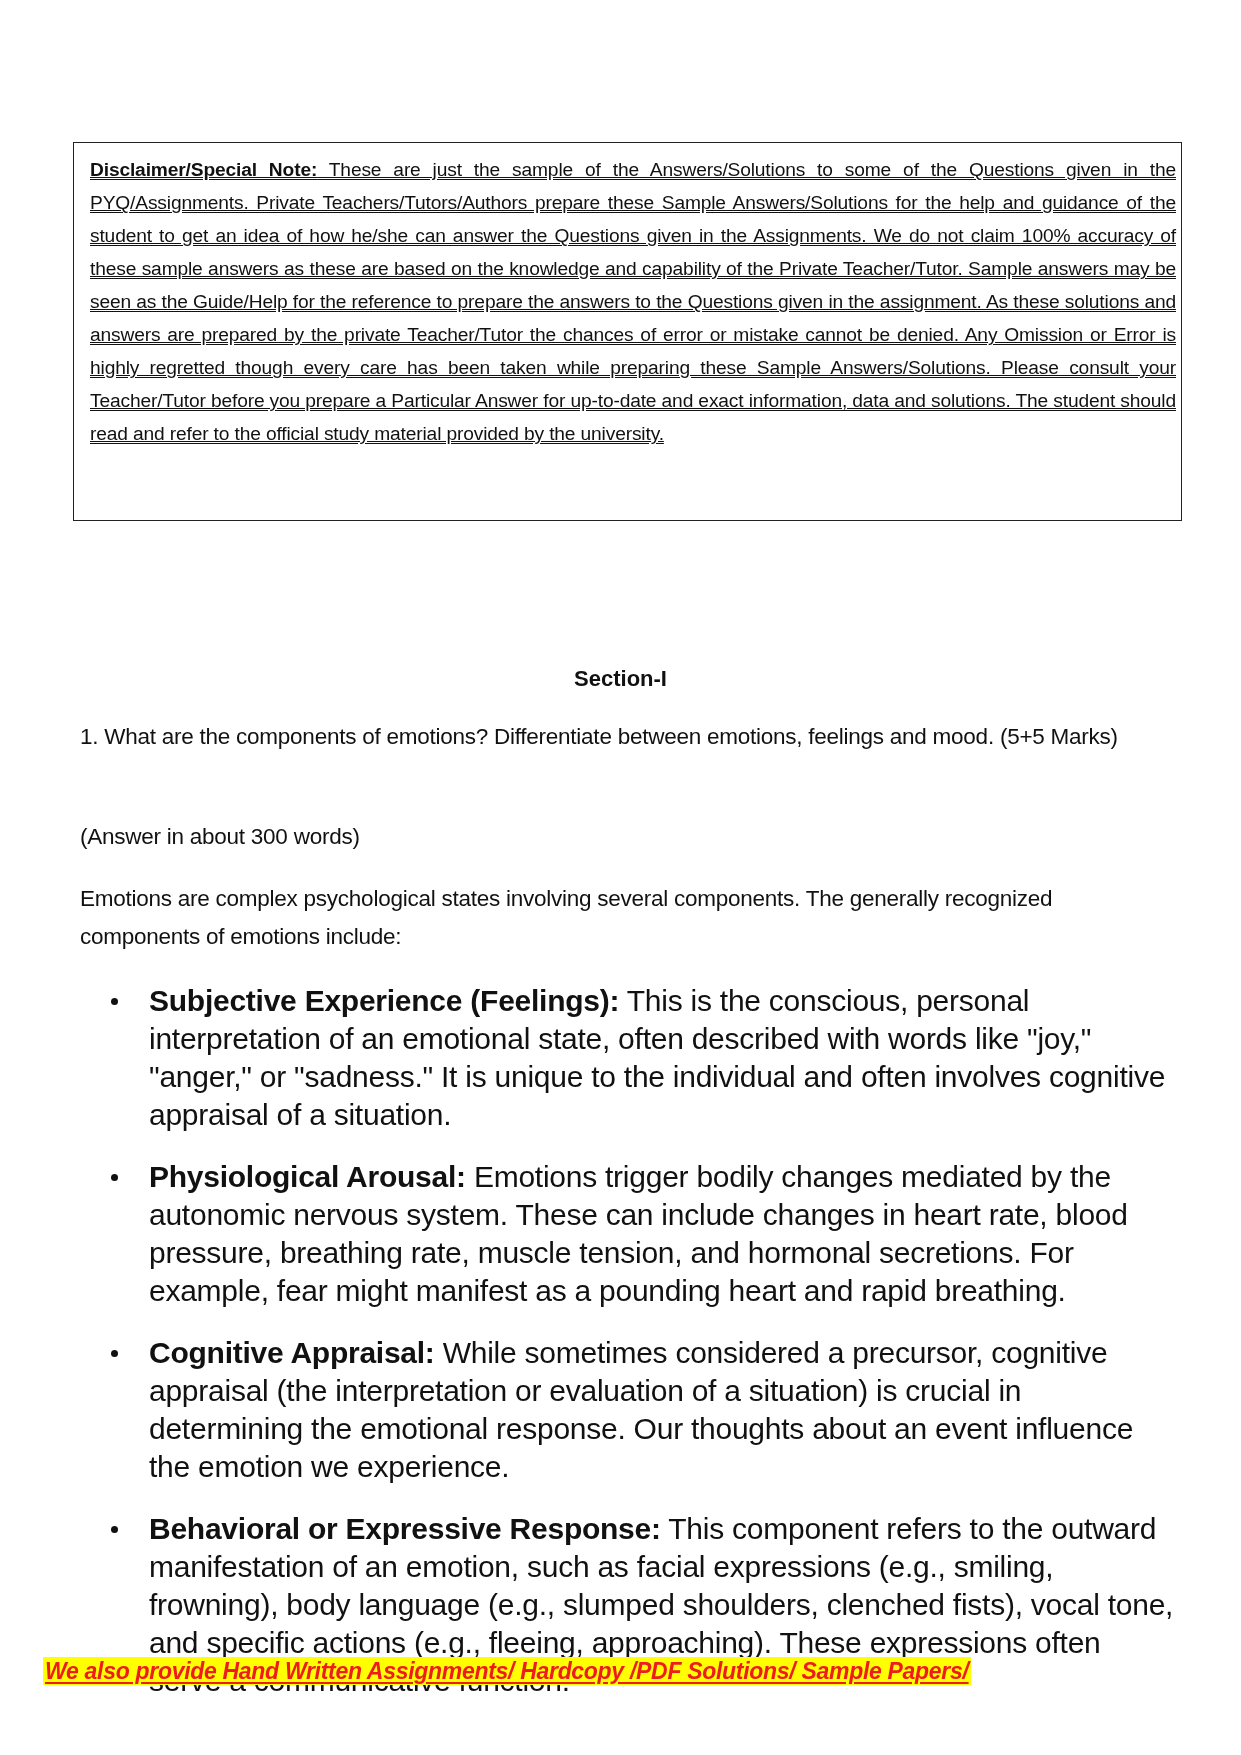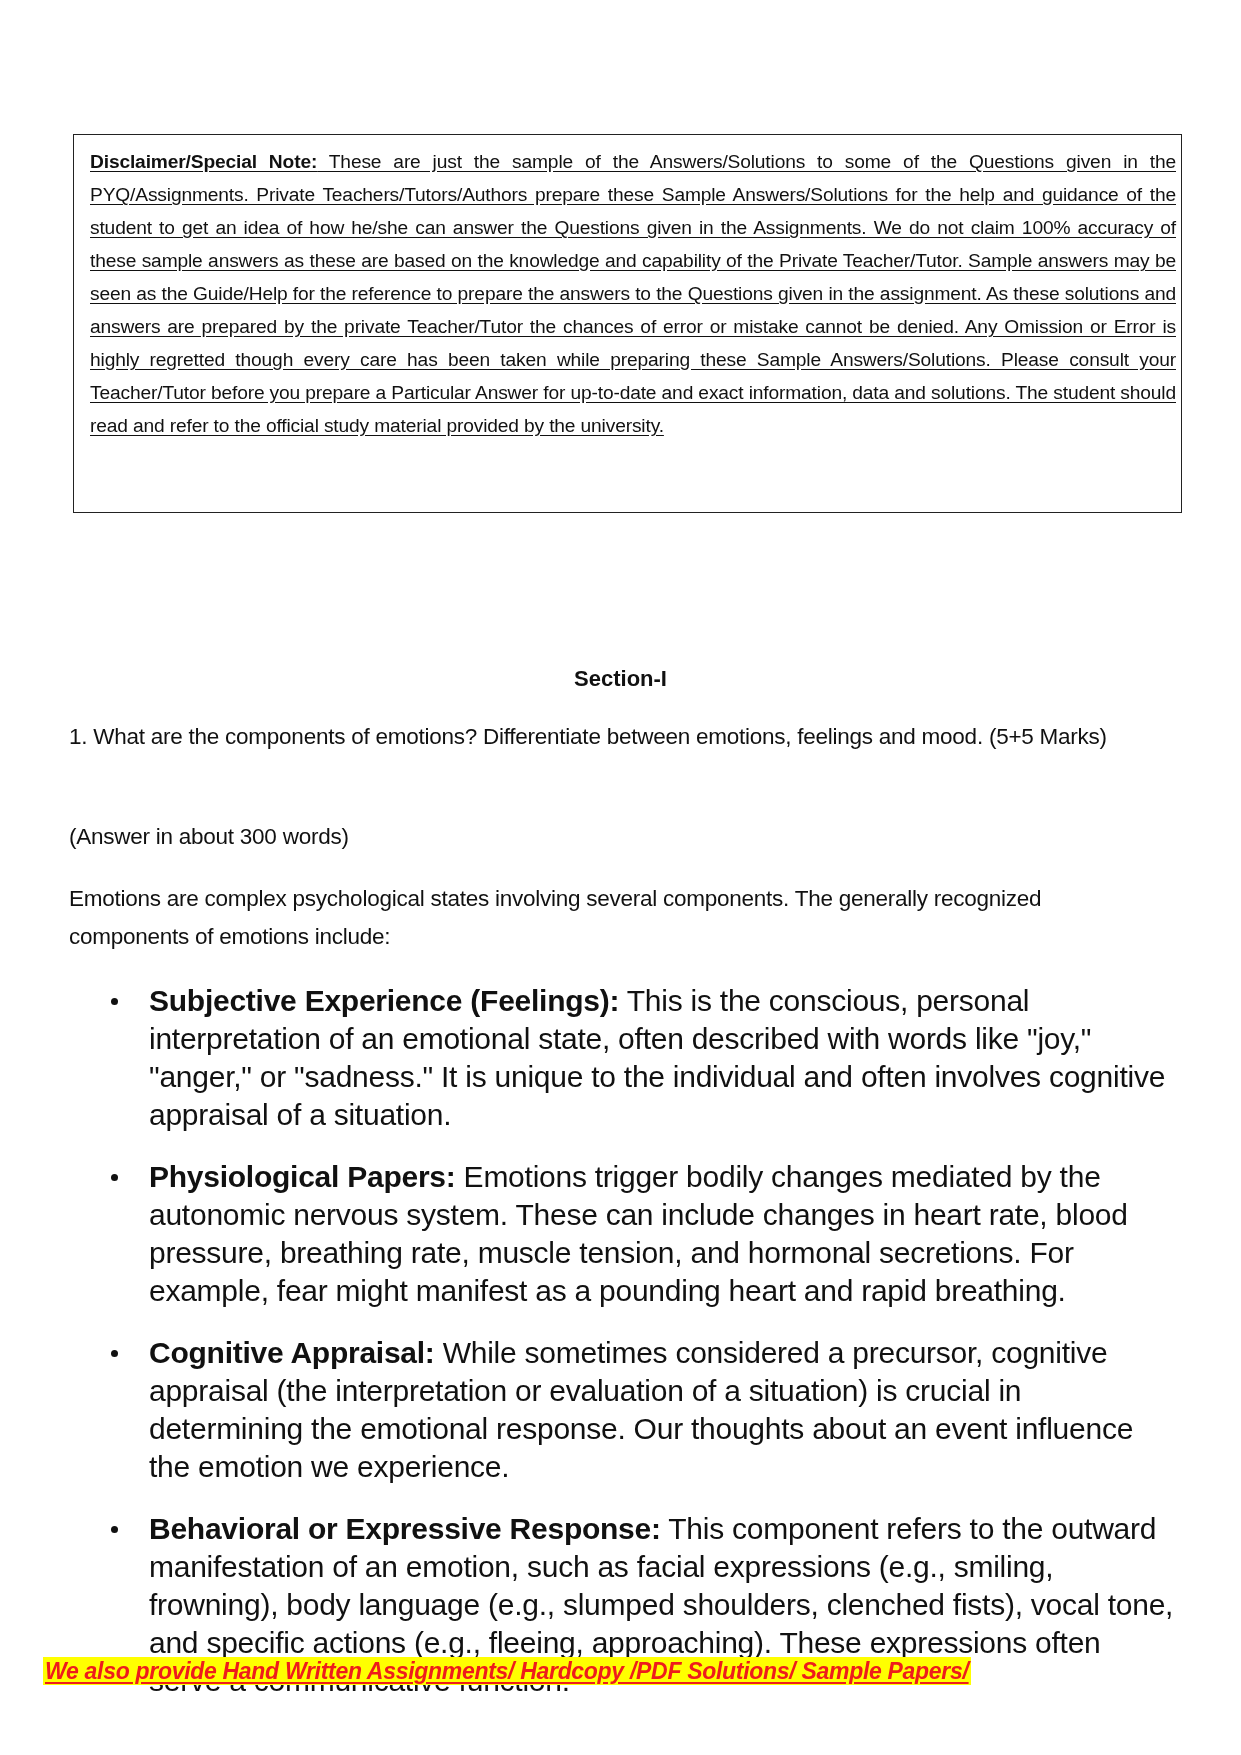--- a/index.html
+++ b/index.html
@@ -11,26 +11,27 @@
       width: 1241px;
       height: 1755px;
       position: relative;
       overflow: hidden;
       font-family: "Liberation Sans", sans-serif;
       color: #111111;
     }
     .disclaimer-box {
       position: absolute;
       left: 73px;
-      top: 134px;
+      top: 142px;
       width: 1109px;
       height: 379px;
       border: 1.5px solid #222222;
       box-sizing: border-box;
       padding: 10px 5px 0 16px;
+      text-decoration: underline;
     }
     .disclaimer-text {
       font-size: 19.2px;
       line-height: 33px;
       text-align: justify;
       text-decoration: underline;
       text-underline-offset: 3px;
       letter-spacing: -0.15px;
       word-spacing: 0px;
     }
@@ -42,21 +43,21 @@
       left: 0;
       top: 664px;
       width: 1241px;
       text-align: center;
       font-size: 22px;
       font-weight: bold;
       line-height: 30px;
     }
     .para {
       position: absolute;
-      left: 69px;
+      left: 80px;
       width: 1090px;
       font-size: 22.5px;
       line-height: 38px;
       letter-spacing: -0.25px;
     }
     .question { top: 718px; }
     .word-limit { top: 818px; }
     .intro { top: 880px; }
     .bullet-list {
       position: absolute;
@@ -124,21 +125,21 @@
 
 <div class="para intro">Emotions are complex psychological states involving several components. The generally recognized components of emotions include:</div>
 
 <ul class="bullet-list">
   <li class="bullet-item">
     <span class="bullet-dot"></span>
     <span class="bullet-term">Subjective Experience (Feelings):</span><span> This is the conscious, personal interpretation of an emotional state, often described with words like "joy," "anger," or "sadness." It is unique to the individual and often involves cognitive appraisal of a situation.</span>
   </li>
   <li class="bullet-item">
     <span class="bullet-dot"></span>
-    <span class="bullet-term">Physiological Papers:</span><span> Emotions trigger bodily changes mediated by the autonomic nervous system. These can include changes in heart rate, blood pressure, breathing rate, muscle tension, and hormonal secretions. For example, fear might manifest as a pounding heart and rapid breathing.</span>
+    <span class="bullet-term">Physiological Arousal:</span><span> Emotions trigger bodily changes mediated by the autonomic nervous system. These can include changes in heart rate, blood pressure, breathing rate, muscle tension, and hormonal secretions. For example, fear might manifest as a pounding heart and rapid breathing.</span>
   </li>
   <li class="bullet-item">
     <span class="bullet-dot"></span>
     <span class="bullet-term">Cognitive Appraisal:</span><span> While sometimes considered a precursor, cognitive appraisal (the interpretation or evaluation of a situation) is crucial in determining the emotional response. Our thoughts about an event influence the emotion we experience.</span>
   </li>
   <li class="bullet-item">
     <span class="bullet-dot"></span>
     <span class="bullet-term">Behavioral or Expressive Response:</span><span> This component refers to the outward manifestation of an emotion, such as facial expressions (e.g., smiling, frowning), body language (e.g., slumped shoulders, clenched fists), vocal tone, and specific actions (e.g., fleeing, approaching). These expressions often serve a communicative function.</span>
   </li>
 </ul>

